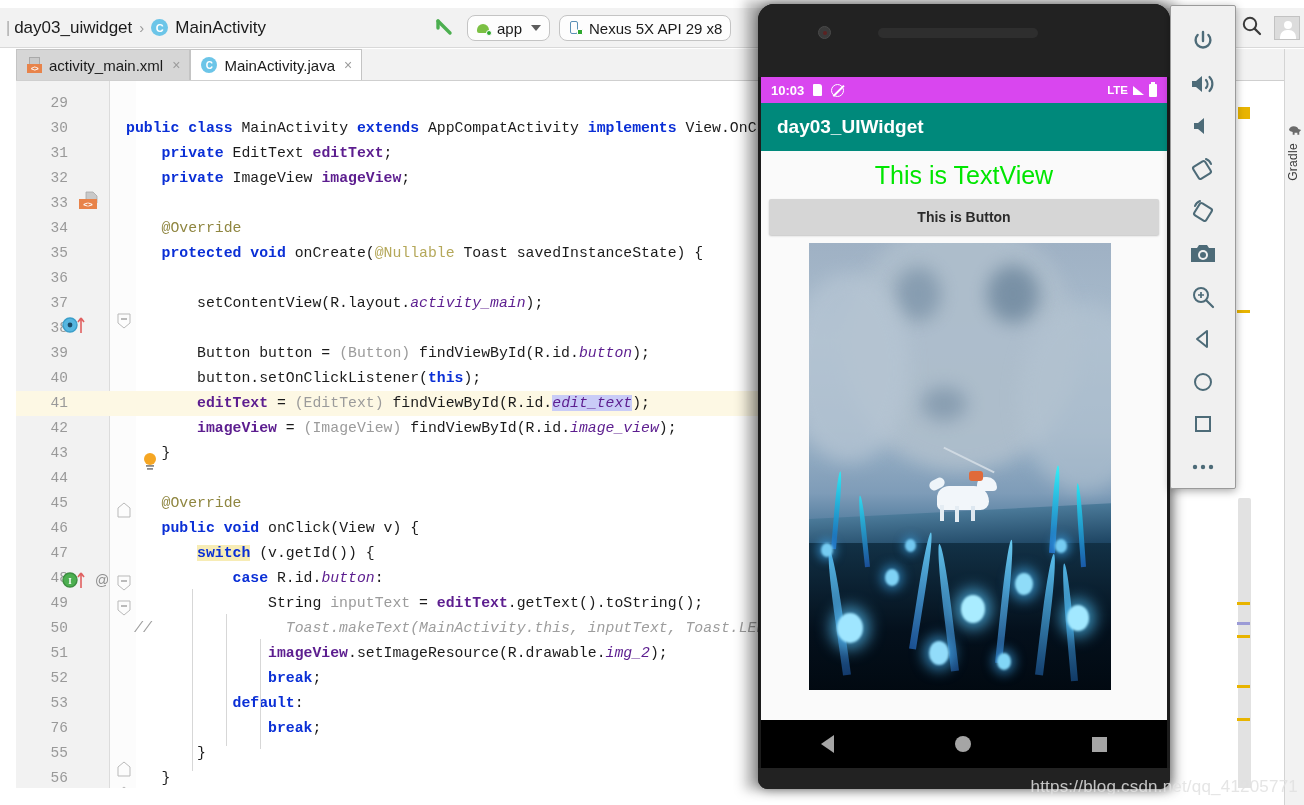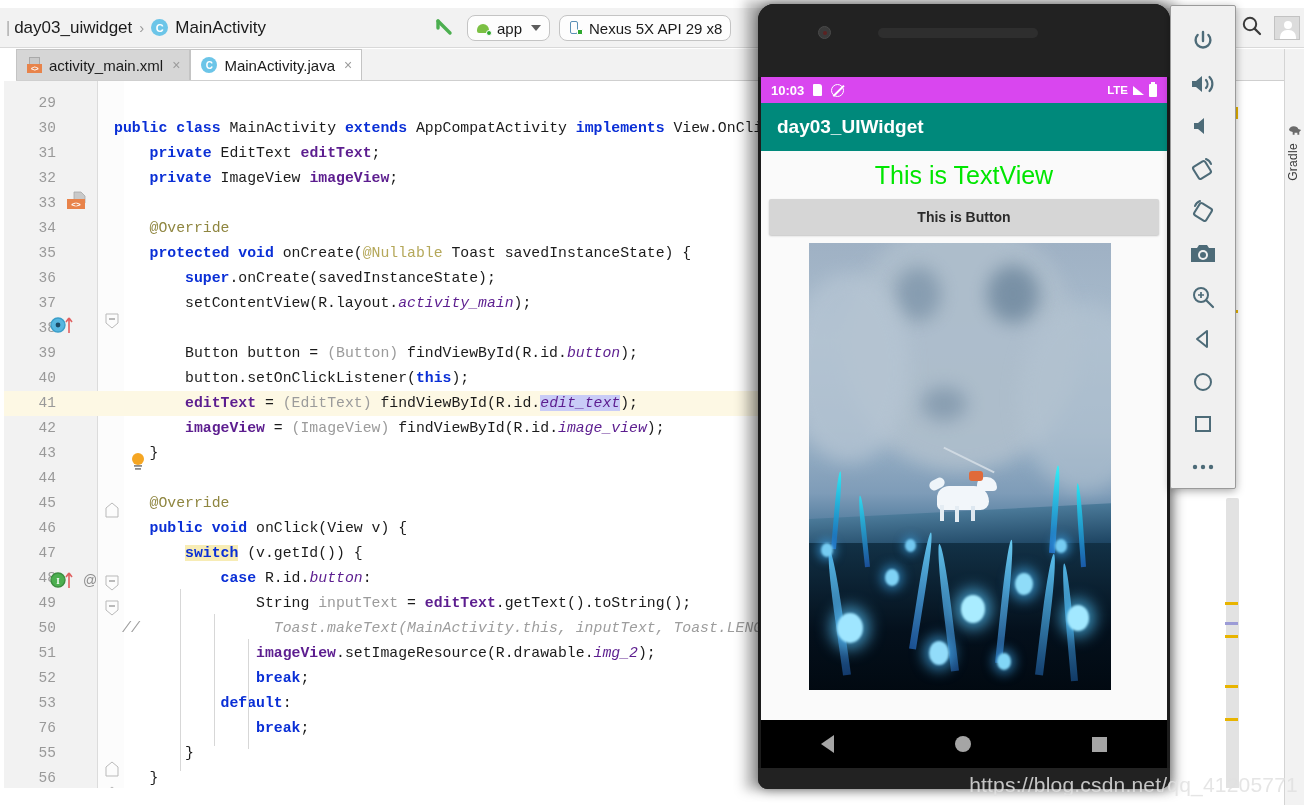--- a/index.html
+++ b/index.html
@@ -64,21 +64,21 @@
   }
   .tab.inactive { background: #d6d6d6; border-color: #c4c4c4; }
   .tab.active { background: #ffffff; border-color: #c4c4c4; }
   .tab .x { color: #9b9b9b; font-size: 14px; margin-left: 2px; }
   .xml-ico { position: relative; width: 15px; height: 16px; flex: none; }
   .xml-ico .pg { position: absolute; left: 2px; top: 0; width: 11px; height: 11px; background: #c9c9c9; border: 1px solid #a9a9a9; }
   .xml-ico .tagbox { position: absolute; left: 0px; bottom: 0px; width: 15px; height: 9px; background: #e8834a; color: #fff; font-size: 7px; font-weight: bold; display:flex; align-items:center; justify-content:center; letter-spacing:-0.5px; }
   .java-ico { width: 16px; height: 16px; border-radius: 50%; background: #6cc5e8; color:#fff; font-size:10px; font-weight:bold; display:flex; align-items:center; justify-content:center; flex: none; }
 
   
-  .editor { position: absolute; left: 4px; top: 81px; width: 1236px; height: 707px; background: #ffffff; overflow: hidden; }
+  .editor { position: absolute; left: 16px; top: 81px; width: 1236px; height: 707px; background: #ffffff; overflow: hidden; }
   .gutter { position: absolute; left: 0; top: 0; width: 94px; height: 707px; background: #f2f2f2; border-right: 1px solid #dcdcdc; }
   .fold-col { position: absolute; left: 94px; top: 0; width: 26px; height: 707px; background: #fcfcfc; }
 
   .line-row { position: absolute; left: 0; width: 1236px; height: 25px; display: block; }
   .ln { position: absolute; left: 0; width: 52px; text-align: right; font-family: "Liberation Mono", monospace; font-size: 14.5px; color: #999999; line-height: 25px; }
   .code { position: absolute; left: 110px; font-family: "Liberation Mono", monospace; font-size: 14.8px; line-height: 25px; white-space: pre; color: #1b1b1b; }
   .hl-row { background: #fdf8e4; }
 
   .kw { color: #0a2fd6; font-weight: bold; }
   .cls { color: #1b1b1b; }
@@ -169,21 +169,21 @@
     position: absolute; left: 425px; top: 5px; width: 66px; height: 484px;
     background: #f0f0f0; border: 1px solid #9a9a9a; border-radius: 2px;
     display: flex; flex-direction: column; align-items: center; padding-top: 14px; gap: 0px;
     box-shadow: 0 2px 8px rgba(0,0,0,0.35);
   }
   .etool { width: 66px; height: 45px; display: flex; align-items: center; justify-content: center; }
   .etool svg { display: block; }
 
   .watermark {
     position: absolute; right: 6px; bottom: 8px;
-    font-size: 21px; color: rgba(225,225,225,0.85);
+    font-size: 17px; color: rgba(225,225,225,0.85);
     font-family: "Liberation Sans", sans-serif; letter-spacing: 0.2px;
   }
 </style>
 </head>
 <body>
 
 <div id="root">
   <div class="ide">
 
     <div class="navbar">
@@ -273,21 +273,20 @@
           <div class="line-row" style="top: 135px;">
             <span class="ln">34</span>
             <span class="code"><span class="cls">    </span><span class="ann">@Override</span></span>
           </div>
           <div class="line-row" style="top: 160px;">
             <span class="ln">35</span>
             <span class="code"><span class="cls">    </span><span class="kw">protected </span><span class="kw">void </span><span class="cls">onCreate(</span><span class="annp">@Nullable</span><span class="cls"> Toast savedInstanceState) {</span></span>
           </div>
           <div class="line-row" style="top: 185px;">
             <span class="ln">36</span>
-            <span class="code"><span class="cls">        </span><span class="kw">super</span><span class="cls">.onCreate(savedInstanceState);</span></span>
           </div>
           <div class="line-row" style="top: 210px;">
             <span class="ln">37</span>
             <span class="code"><span class="cls">        setContentView(R.layout.</span><span class="fldi">activity_main</span><span class="cls">);</span></span>
           </div>
           <div class="line-row" style="top: 235px;">
             <span class="ln">38</span>
             <span class="code"></span>
           </div>
           <div class="line-row" style="top: 260px;">

